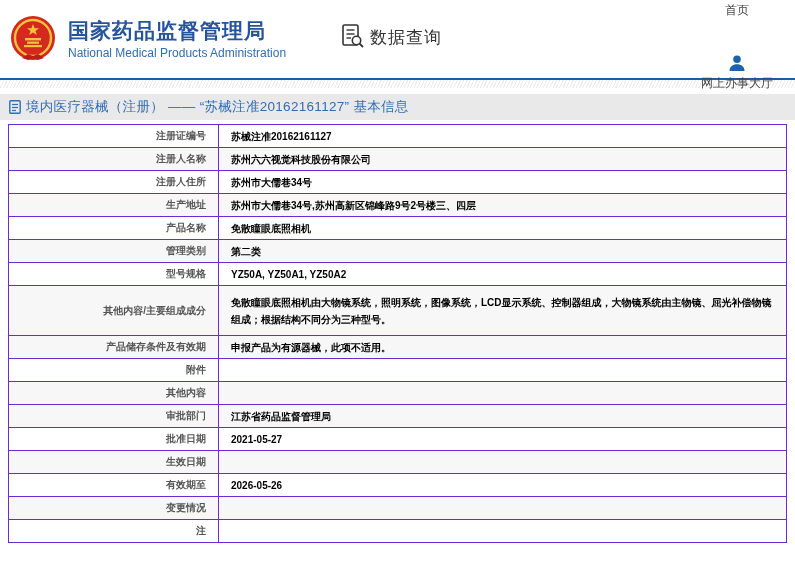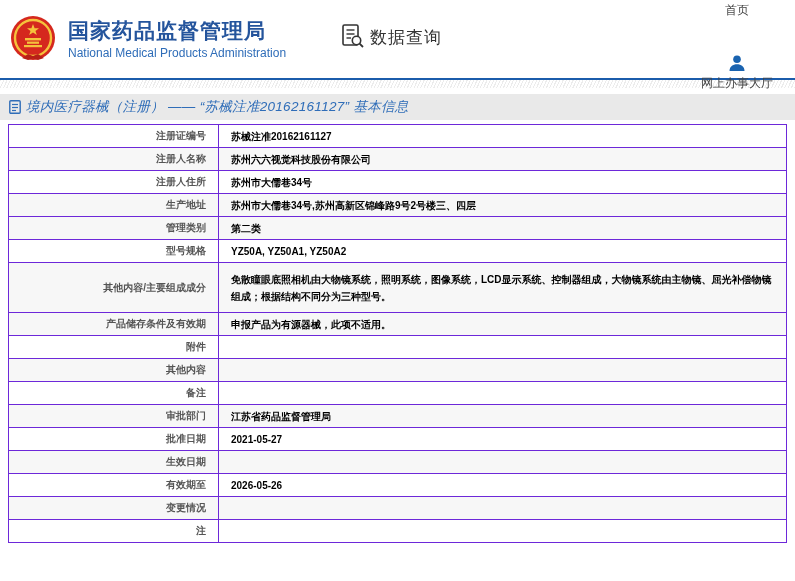--- a/index.html
+++ b/index.html
@@ -19,21 +19,21 @@
   .top-nav { display: flex; gap: 36px; margin-top: -4px; flex-direction: column; }
   .nav-item { display: flex; flex-direction: column; align-items: center; cursor: pointer; }
   .nav-icon { width: 18px; height: 16px; margin-bottom: 4px; }
   .nav-label { font-size: 12px; color: #444; white-space: nowrap; }
 
   .blue-rule { height: 2px; background: #1b5cab; }
   .hatch-band { height: 8px; background: repeating-linear-gradient(115deg, #ececec 0px, #ececec 1px, #ffffff 1px, #ffffff 3px); }
   .band-gap { height: 6px; background: #fff; }
 
   
-  .title-bar { height: 26px; background: #e9e9e9; display: flex; align-items: center; padding-left: 9px; font-style: italic; }
+  .title-bar { height: 26px; background: #e9e9e9; display: flex; align-items: center; padding-left: 9px; }
   .doc-icon { width: 12px; height: 14px; margin-right: 5px; flex: 0 0 auto; }
   .page-title { font-size: 13.5px; color: #2f6db8; letter-spacing: 0.3px; }
   .title-table-gap { height: 4px; background: #fff; }
 
   
   .info-table-wrap { padding: 0 8px; }
   table.info { width: 100%; border-collapse: collapse; border: 1px solid #cfcfcf; table-layout: fixed; }
   table.info tr { height: 23px; }
   table.info tr.tall { height: 50px; }
   table.info tr.stripe { background: #f7f7f7; }
@@ -116,20 +116,24 @@
           <td class="value-cell">苏州六六视觉科技股份有限公司</td>
         </tr>
         <tr>
           <td class="label-cell">注册人住所</td>
           <td class="value-cell">苏州市大儒巷34号</td>
         </tr>
         <tr class="stripe">
           <td class="label-cell">生产地址</td>
           <td class="value-cell">苏州市大儒巷34号,苏州高新区锦峰路9号2号楼三、四层</td>
         </tr>
+        <tr>
+          <td class="label-cell">产品名称</td>
+          <td class="value-cell">免散瞳眼底照相机</td>
+        </tr>
         <tr class="stripe">
           <td class="label-cell">管理类别</td>
           <td class="value-cell">第二类</td>
         </tr>
         <tr>
           <td class="label-cell">型号规格</td>
           <td class="value-cell">YZ50A, YZ50A1, YZ50A2</td>
         </tr>
         <tr class="stripe tall">
           <td class="label-cell">其他内容/主要组成成分</td>
@@ -138,24 +142,20 @@
         <tr class="stripe">
           <td class="label-cell">产品储存条件及有效期</td>
           <td class="value-cell">申报产品为有源器械，此项不适用。</td>
         </tr>
         <tr>
           <td class="label-cell">附件</td>
           <td class="value-cell"></td>
         </tr>
         <tr class="stripe">
           <td class="label-cell">其他内容</td>
-          <td class="value-cell"></td>
-        </tr>
-        <tr>
-          <td class="label-cell">备注</td>
           <td class="value-cell"></td>
         </tr>
         <tr class="stripe">
           <td class="label-cell">审批部门</td>
           <td class="value-cell">江苏省药品监督管理局</td>
         </tr>
         <tr>
           <td class="label-cell">批准日期</td>
           <td class="value-cell">2021-05-27</td>
         </tr>

